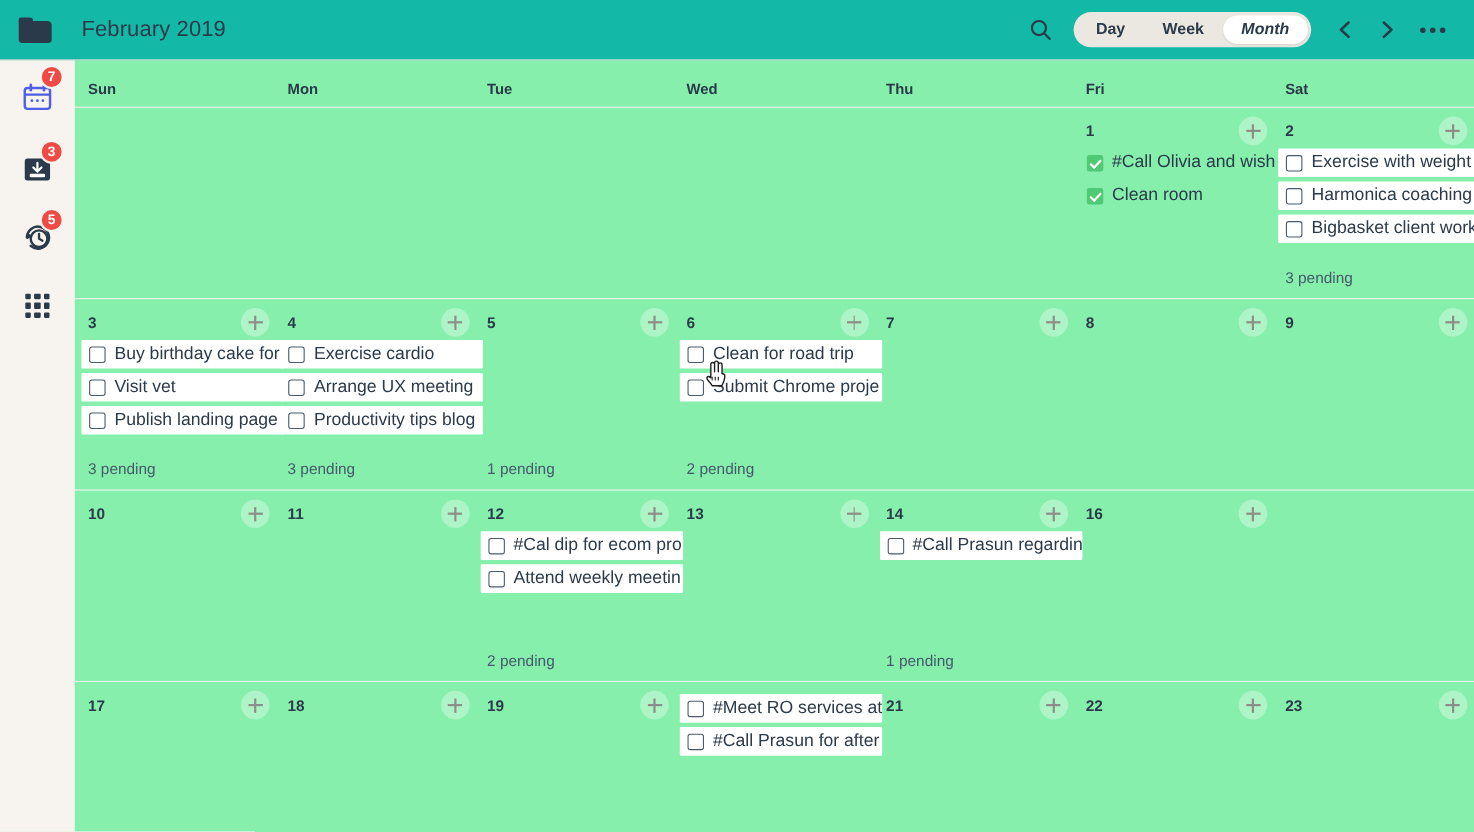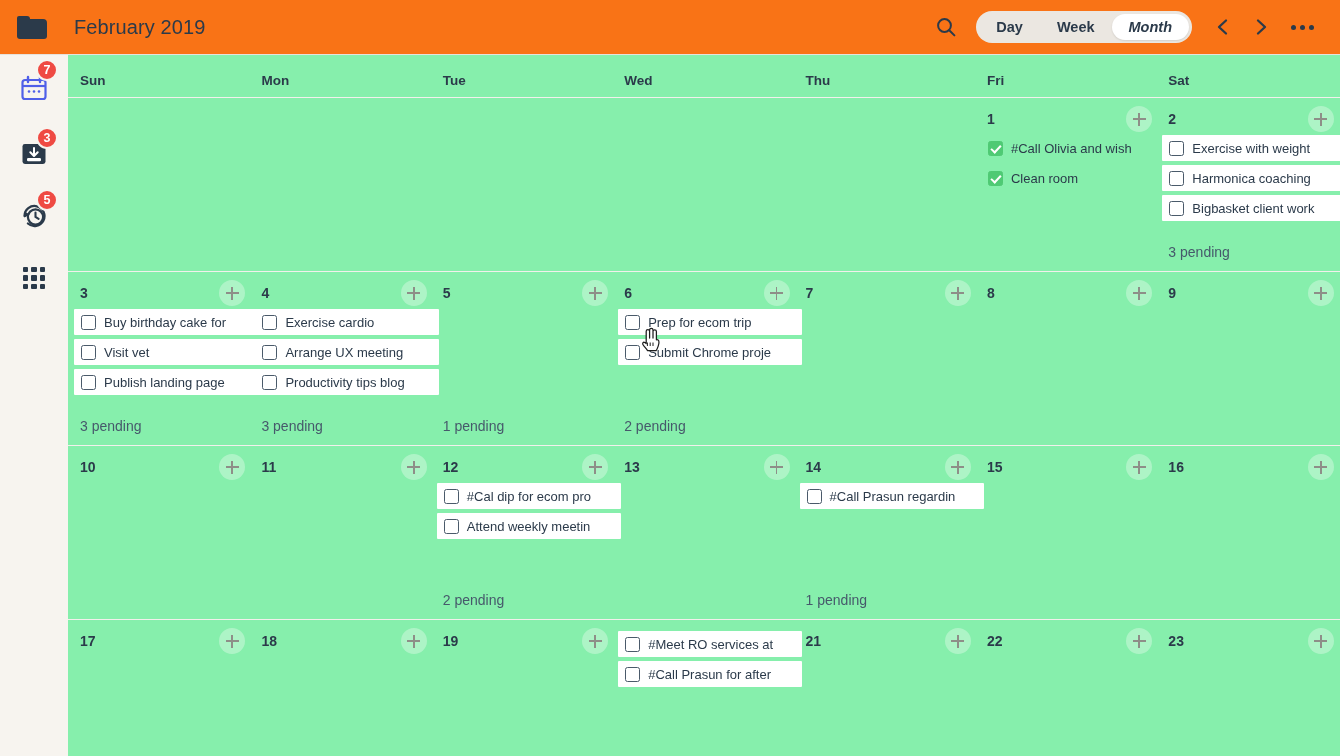--- a/index.html
+++ b/index.html
@@ -18,21 +18,21 @@
     width: 1340px;
     height: 756px;
     background: #f7f4ef;
   }
 
   
   .topbar {
     position: absolute;
     left: 0; top: 0;
     width: 1340px; height: 55px;
-    background: #f97316;
+    background: #14b8a6;
     border-bottom: 1px solid #e6e2dc;
     display: flex;
     align-items: center;
   }
 
   .folder-icon {
     margin-left: 17px;
     width: 30px; height: 23px;
     position: relative;
   }
@@ -255,21 +255,21 @@
     content: "";
     position: absolute;
     left: 4px; top: 1px;
     width: 4px; height: 8px;
     border: solid #fff;
     border-width: 0 2px 2px 0;
     transform: rotate(43deg);
   }
 
   .task-text {
-    font-size: 13px;
+    font-size: 16px;
     color: #2b3a4a;
     white-space: nowrap;
   }
 
   .pending {
     position: absolute;
     bottom: 11px;
     left: 12px;
     font-size: 14px;
     color: #46596b;
@@ -489,21 +489,21 @@
             <div class="pending">1 pending</div>
           </div>
           <div class="day">
             <div class="day-head">
               <span class="day-num">6</span>
               <div class="add-btn"></div>
             </div>
             <div class="tasks">
               <div class="task">
                 <span class="cb"></span>
-                <span class="task-text">Prep for ecom trip</span>
+                <span class="task-text">Clean for road trip</span>
               </div>
               <div class="task">
                 <span class="cb"></span>
                 <span class="task-text">Submit Chrome proje</span>
               </div>
             </div>
             <div class="pending">2 pending</div>
           </div>
           <div class="day">
             <div class="day-head">
@@ -565,26 +565,20 @@
               <span class="day-num">14</span>
               <div class="add-btn"></div>
             </div>
             <div class="tasks">
               <div class="task">
                 <span class="cb"></span>
                 <span class="task-text">#Call Prasun regardin</span>
               </div>
             </div>
             <div class="pending">1 pending</div>
-          </div>
-          <div class="day">
-            <div class="day-head">
-              <span class="day-num">15</span>
-              <div class="add-btn"></div>
-            </div>
           </div>
           <div class="day">
             <div class="day-head">
               <span class="day-num">16</span>
               <div class="add-btn"></div>
             </div>
           </div>
         </div>
         <div class="week w4">
           <div class="day">

